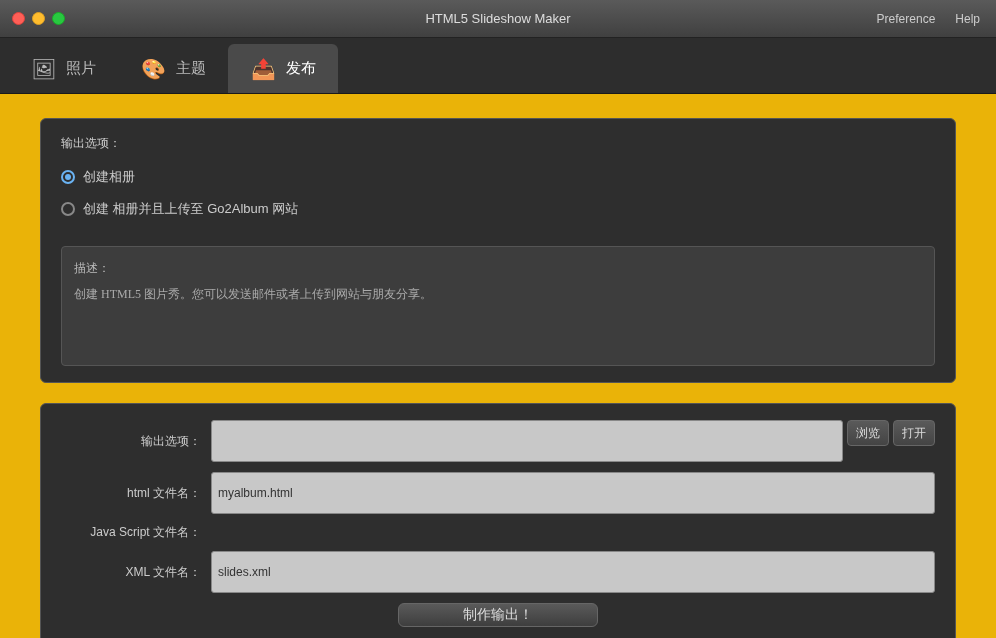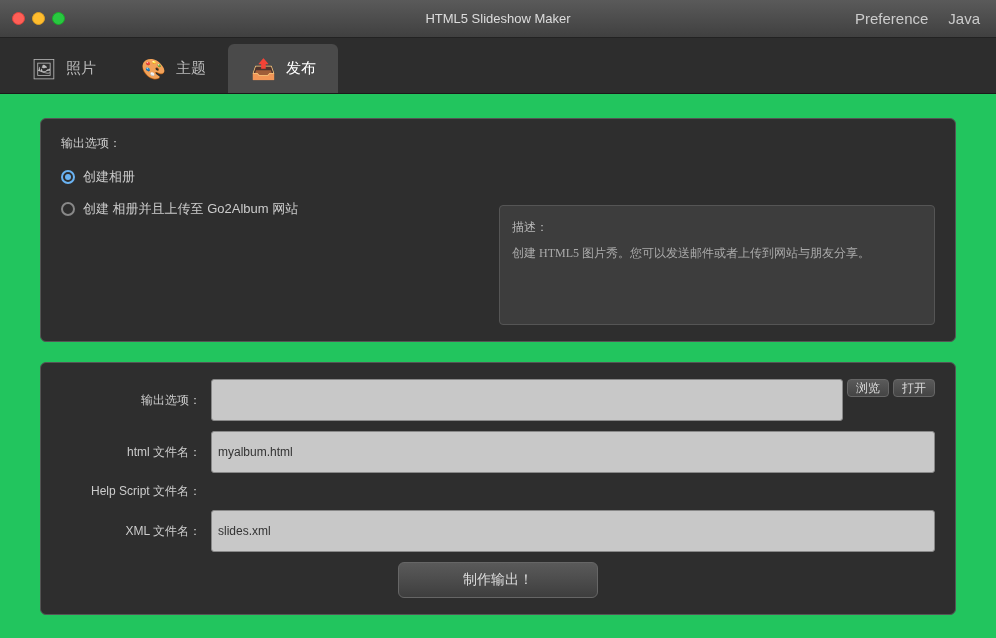--- a/index.html
+++ b/index.html
@@ -47,21 +47,21 @@
     .tl-green { background: #28c840; border: 1px solid #1aab29; }
 
     .titlebar-menu {
       position: absolute;
       right: 16px;
       display: flex;
       gap: 20px;
     }
     .titlebar-menu-item {
       color: #ccc;
-      font-size: 15px;
+      font-size: 12px;
       cursor: pointer;
     }
 
     
     .toolbar {
       background: #2d2d2d;
       height: 56px;
       display: flex;
       align-items: stretch;
       border-bottom: 1px solid #1a1a1a;
@@ -87,21 +87,21 @@
       height: 28px;
       display: flex;
       align-items: center;
       justify-content: center;
       font-size: 20px;
     }
     .tab-label { font-size: 15px; }
 
     
     .main {
-      background: #22c55e;
+      background: #eab308;
       padding: 24px 40px;
       height: calc(638px - 38px - 56px);
       display: flex;
       flex-direction: column;
       gap: 20px;
     }
 
     
     .panel {
       background: #2e2e2e;
@@ -113,35 +113,35 @@
     .panel-title {
       font-size: 12px;
       color: #ccc;
       margin-bottom: 12px;
     }
 
     
     .output-options-panel {
       display: flex;
       gap: 28px;
+      flex-direction: column;
     }
     .options-left {
       flex: 1;
     }
     .options-right {
       flex: 1;
       background: #3d3d3d;
       border: 1px solid #555;
       border-radius: 4px;
       padding: 12px;
       font-size: 12px;
       color: #ccc;
       line-height: 1.6;
       min-height: 120px;
-      margin-top: 41px;
     }
     .radio-group {
       display: flex;
       flex-direction: column;
       gap: 14px;
       margin-top: 4px;
     }
     .radio-item {
       display: flex;
       align-items: center;
@@ -198,40 +198,40 @@
     }
     .input-with-buttons {
       display: flex;
       flex: 1;
       gap: 4px;
     }
     .input-with-buttons .form-input {
       flex: 1;
     }
     .small-btn {
-      height: 18px;
+      height: 26px;
       padding: 0 8px;
       background: linear-gradient(to bottom, #5a5a5a, #444);
       border: 1px solid #666;
       border-radius: 4px;
       color: #ddd;
       font-size: 12px;
       cursor: pointer;
       white-space: nowrap;
     }
 
     
     .submit-area {
       display: flex;
       justify-content: center;
       margin-top: 10px;
     }
     .submit-btn {
       width: 200px;
-      height: 36px;
+      height: 24px;
       background: linear-gradient(to bottom, #5a5a5a, #3e3e3e);
       border: 1px solid #666;
       border-radius: 6px;
       color: #ddd;
       font-size: 14px;
       cursor: pointer;
       display: flex;
       align-items: center;
       justify-content: center;
     }
@@ -253,21 +253,21 @@
 
 <div class="titlebar">
   <div class="traffic-lights">
     <span class="traffic-light tl-red"></span>
     <span class="traffic-light tl-yellow"></span>
     <span class="traffic-light tl-green"></span>
   </div>
   <span class="titlebar-title">HTML5 Slideshow Maker</span>
   <div class="titlebar-menu">
     <span class="titlebar-menu-item">Preference</span>
-    <span class="titlebar-menu-item">Java</span>
+    <span class="titlebar-menu-item">Help</span>
   </div>
 </div>
 
 <div class="toolbar">
   <div class="tab">
     <span class="tab-icon">🖼</span>
     <span class="tab-label">照片</span>
   </div>
   <div class="tab">
     <span class="tab-icon">🎨</span>
@@ -313,21 +313,21 @@
         <button class="small-btn">打开</button>
       </div>
     </div>
 
     <div class="form-row">
       <span class="form-label">html 文件名：</span>
       <input class="form-input" type="text" value="myalbum.html" style="">
     </div>
 
     <div class="form-row">
-      <span class="form-label">Help Script 文件名：</span>
+      <span class="form-label">Java Script 文件名：</span>
     </div>
 
     <div class="form-row">
       <span class="form-label">XML 文件名：</span>
       <input class="form-input" type="text" value="slides.xml" style="">
     </div>
 
     <div class="submit-area">
       <button class="submit-btn">制作输出！</button>
     </div>

